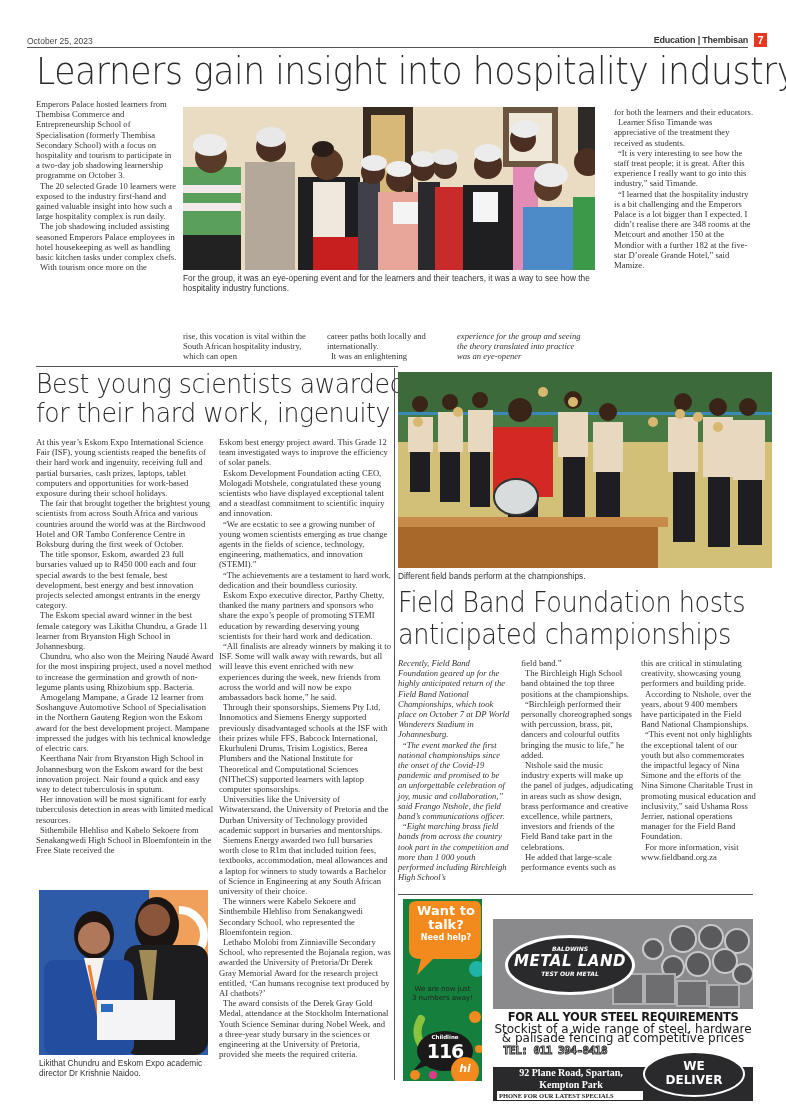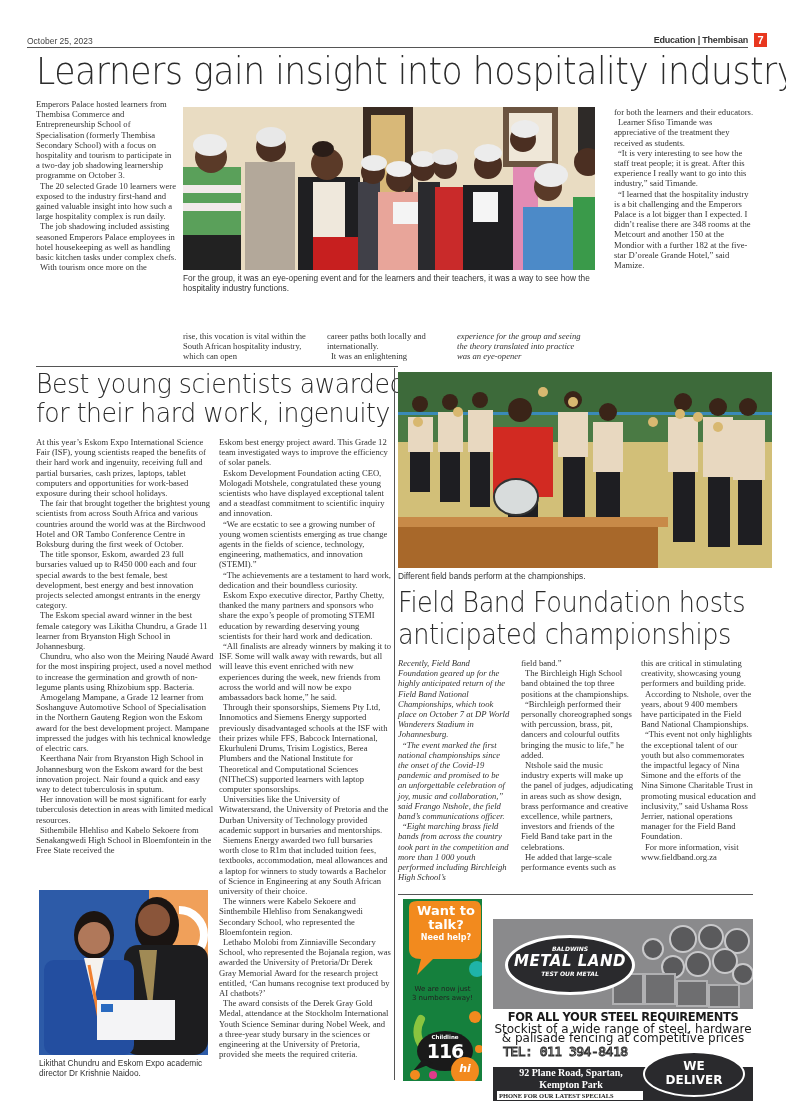--- a/index.html
+++ b/index.html
@@ -316,21 +316,21 @@
     <div style="font-family:'DejaVu Sans', sans-serif; font-size:6px; font-weight:bold; font-style:italic; margin-top:7px;">BALDWINS</div>
     <div style="font-family:'DejaVu Sans', sans-serif; font-size:15px; font-weight:bold; font-style:italic; line-height:18px; letter-spacing:0.5px;">METAL LAND</div>
     <div style="font-family:'DejaVu Sans', sans-serif; font-size:6px; font-weight:bold; font-style:italic;">TEST OUR METAL</div>
   </div>
   <div class="abs" style="left:0; top:90px; width:260px; height:58px; background:#ffffff;"></div>
   <div class="abs" style="left:0; top:91px; width:260px; text-align:center; font-family:'DejaVu Sans', sans-serif; font-size:11.5px; font-weight:bold; color:#1a1a1a; letter-spacing:-0.4px;">FOR ALL YOUR STEEL REQUIREMENTS</div>
   <div class="abs" style="left:0; top:106px; width:260px; text-align:center; font-family:'DejaVu Sans', sans-serif; font-size:12px; line-height:8.5px; color:#1a1a1a;">
     <div>Stockist of a wide range of steel, hardware</div>
     <div>&amp; palisade fencing at competitive prices</div>
   </div>
-  <div class="abs" style="left:10px; top:125px; font-family:'DejaVu Sans Mono', monospace; font-size:13px; font-weight:normal; color:#fff; -webkit-text-stroke:1px #333; letter-spacing:-0.5px;">TEL: 011 394-8418</div>
+  <div class="abs" style="left:10px; top:125px; font-family:'DejaVu Sans Mono', monospace; font-size:11px; font-weight:bold; color:#fff; -webkit-text-stroke:1px #333; letter-spacing:-0.5px;">TEL: 011 394-8418</div>
   <div class="abs" style="left:8px; top:148px; width:140px; font-family:'Liberation Serif', serif; font-size:10px; font-weight:bold; color:#fff; text-align:center; line-height:12px;">
     <div>92 Plane Road, Spartan,</div>
     <div>Kempton Park</div>
   </div>
   <div class="abs" style="left:150px; top:132px; width:102px; height:46px; border-radius:50%; background:#2a2a2d; border:2px solid #fff; text-align:center; color:#fff; font-family:'DejaVu Sans', sans-serif; font-weight:bold;">
     <div style="font-size:12px; line-height:13px; margin-top:7px;">WE</div>
     <div style="font-size:12px; line-height:14px;">DELIVER</div>
   </div>
   <div class="abs" style="left:4px; top:172px; width:146px; height:9px; background:#ffffff;"></div>
   <div class="abs" style="left:6px; top:172px; font-family:'Liberation Serif', serif; font-size:6.5px; font-weight:bold; color:#1a1a1a; line-height:9px;">PHONE FOR OUR LATEST SPECIALS</div>

